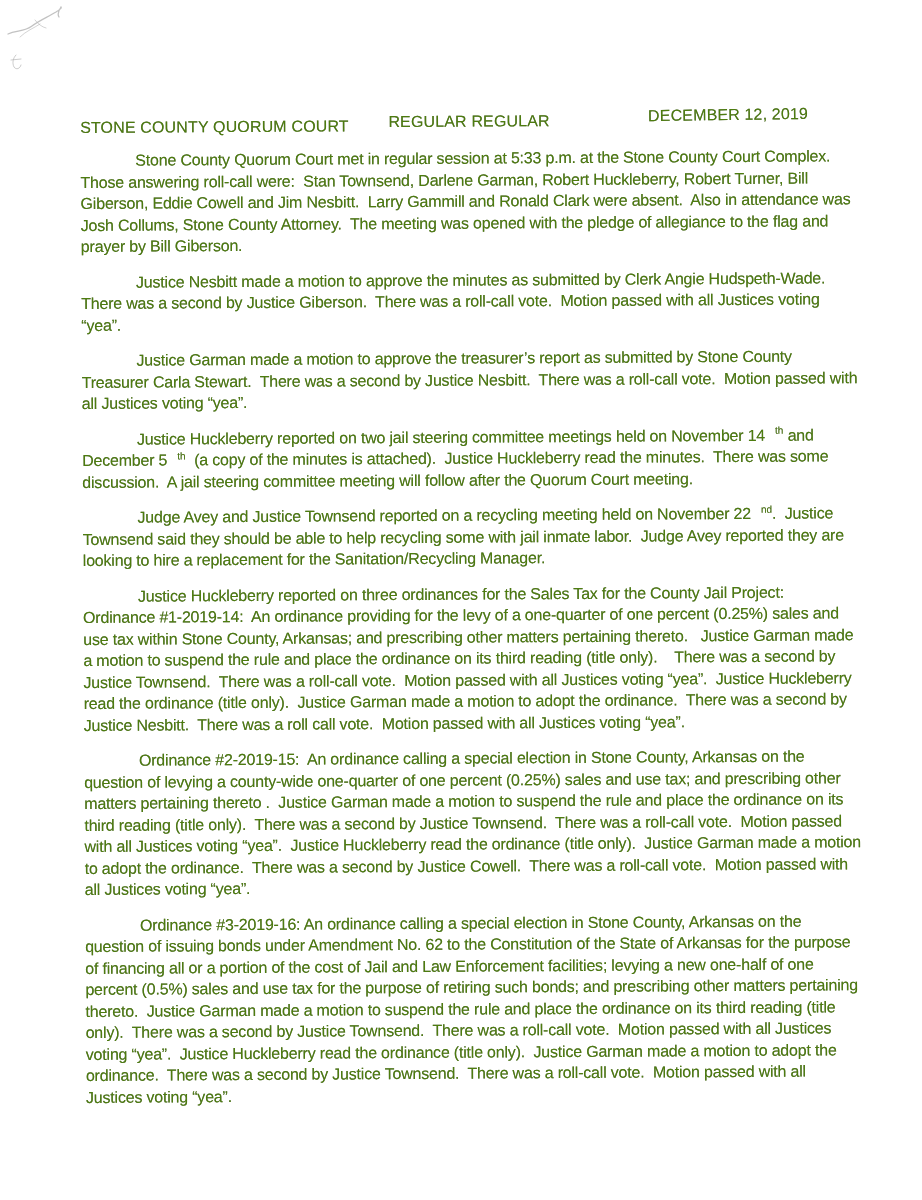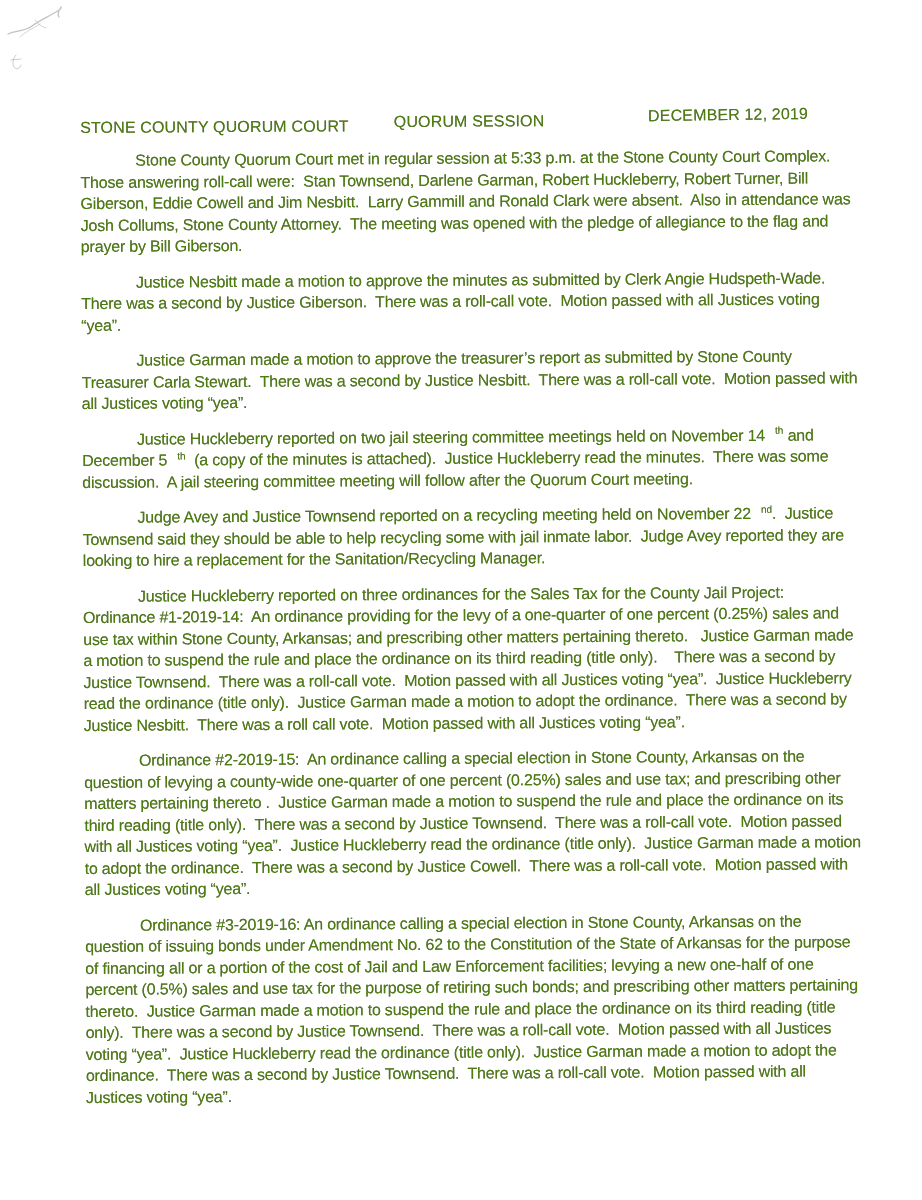--- a/index.html
+++ b/index.html
@@ -65,21 +65,21 @@
   <svg class="scan-artifacts" width="70" height="70" viewBox="0 0 70 70">
     <path d="M4,28 C12,24 20,26 28,20 C36,14 44,11 52,6 C55,4 58,2 57,1 C55,4 53,8 55,11" stroke="#adadad" fill="none" stroke-width="1.3" opacity="0.75" stroke-linecap="round"></path>
     <path d="M16,31 C22,25 30,22 36,18 M31,14 C34,18 38,21 42,22" stroke="#b5b5b5" fill="none" stroke-width="1" opacity="0.6" stroke-linecap="round"></path>
     <path d="M12,49 C9,52 8,57 10,61 C12,64 16,63 17,59 M7,54 L17,53" stroke="#b0b0b0" fill="none" stroke-width="1" opacity="0.65" stroke-linecap="round"></path>
   </svg>
 
   <div class="content">
 
     <div class="docheader">
       <span class="h-left">STONE COUNTY QUORUM COURT</span>
-      <span class="h-center">QUORUM SESSION</span>
+      <span class="h-center">REGULAR REGULAR</span>
       <span class="h-right">DECEMBER 12, 2019</span>
     </div>
 
     <div class="docbody">
         <p>Stone County Quorum Court met in regular session at 5:33 p.m. at the Stone County Court Complex.  Those answering roll-call were:  Stan Townsend, Darlene Garman, Robert Huckleberry, Robert Turner, Bill Giberson, Eddie Cowell and Jim Nesbitt.  Larry Gammill and Ronald Clark were absent.  Also in attendance was Josh Collums, Stone County Attorney.  The meeting was opened with the pledge of allegiance to the flag and prayer by Bill Giberson.</p>
         <p>Justice Nesbitt made a motion to approve the minutes as submitted by Clerk Angie Hudspeth-Wade.  There was a second by Justice Giberson.  There was a roll-call vote.  Motion passed with all Justices voting “yea”.</p>
         <p>Justice Garman made a motion to approve the treasurer’s report as submitted by Stone County Treasurer Carla Stewart.  There was a second by Justice Nesbitt.  There was a roll-call vote.  Motion passed with all Justices voting “yea”.</p>
         <p>Justice Huckleberry reported on two jail steering committee meetings held on November 14<sup>th</sup> and December 5<sup>th</sup>  (a copy of the minutes is attached).  Justice Huckleberry read the minutes.  There was some discussion.  A jail steering committee meeting will follow after the Quorum Court meeting.</p>
         <p>Judge Avey and Justice Townsend reported on a recycling meeting held on November 22<sup>nd</sup>.  Justice Townsend said they should be able to help recycling some with jail inmate labor.  Judge Avey reported they are looking to hire a replacement for the Sanitation/Recycling Manager.</p>
         <p>Justice Huckleberry reported on three ordinances for the Sales Tax for the County Jail Project:  Ordinance #1-2019-14:  An ordinance providing for the levy of a one-quarter of one percent (0.25%) sales and use tax within Stone County, Arkansas; and prescribing other matters pertaining thereto.   Justice Garman made a motion to suspend the rule and place the ordinance on its third reading (title only).    There was a second by Justice Townsend.  There was a roll-call vote.  Motion passed with all Justices voting “yea”.  Justice Huckleberry read the ordinance (title only).  Justice Garman made a motion to adopt the ordinance.  There was a second by Justice Nesbitt.  There was a roll call vote.  Motion passed with all Justices voting “yea”.</p>

